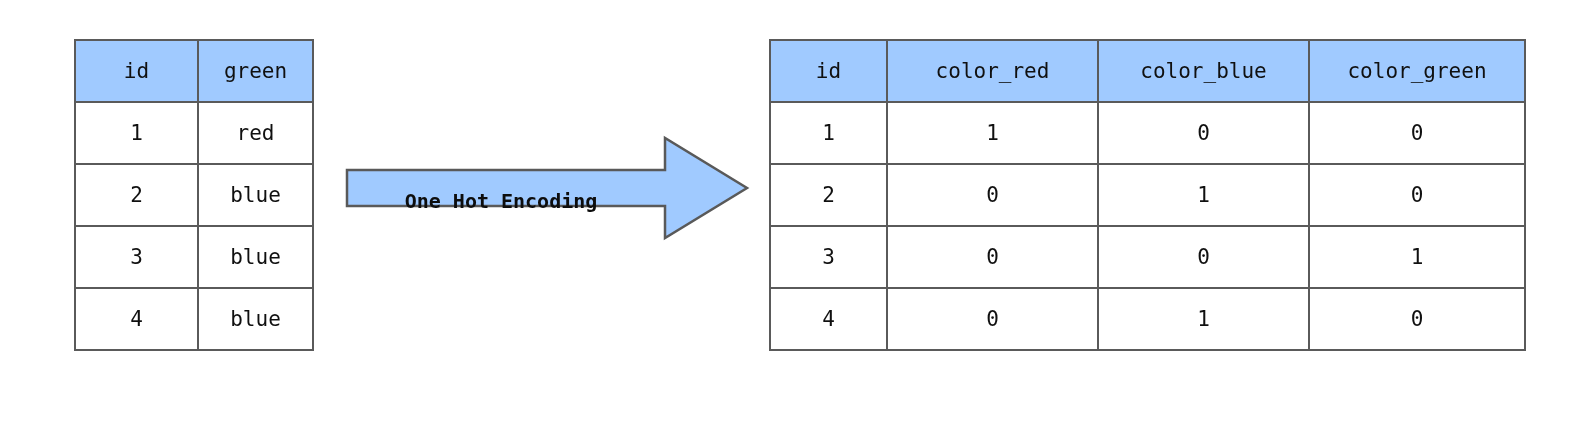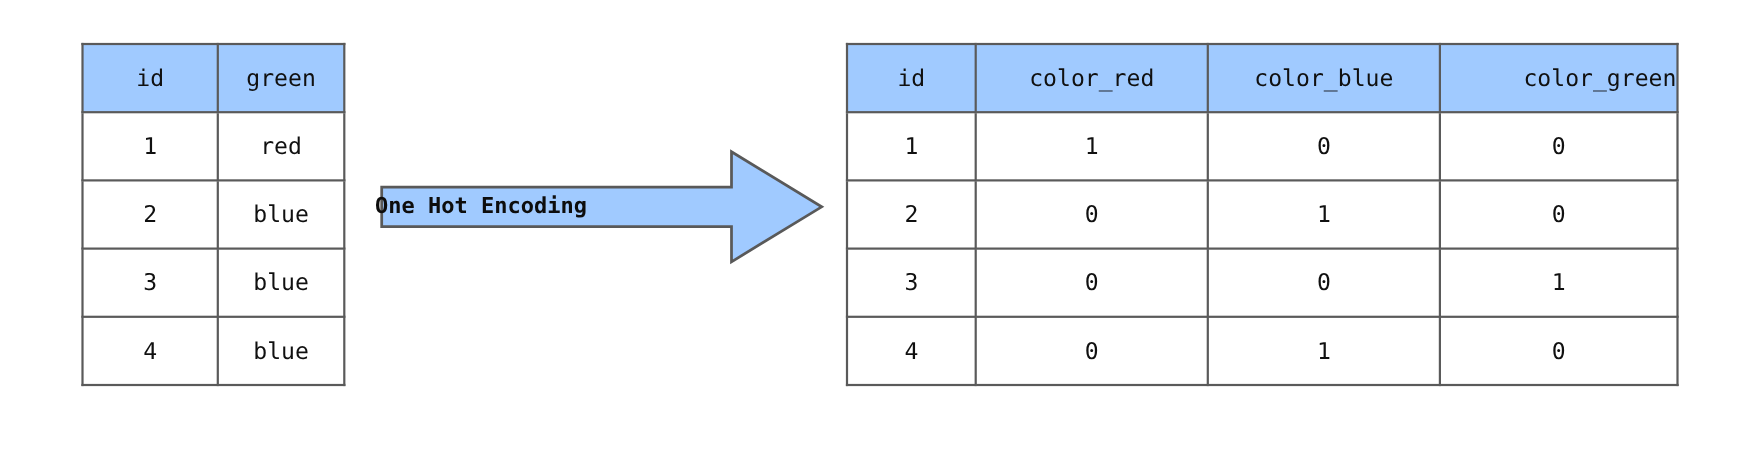--- a/index.html
+++ b/index.html
@@ -67,21 +67,21 @@
     width: 747px;
   }
   #encoded-table th,
   #encoded-table td {
     height: 60px;
     font-size: 21px;
   }
   #encoded-table .col-id  { width: 115px; }
   #encoded-table .col-c1  { width: 209px; margin-left: 11px; }
   #encoded-table .col-c2  { width: 209px; }
-  #encoded-table .col-c3  { width: 214px; text-align: right; }
+  #encoded-table .col-c3  { width: 214px; }
 
   
   #transform-arrow {
     position: absolute;
     left: 341px;
     top: 132px;
     width: 412px;
     height: 112px;
   }
   #transform-arrow svg {
@@ -92,25 +92,25 @@
   }
   .arrow-shape {
     fill: #a0caff;
     stroke: #595959;
     stroke-width: 2.5;
     stroke-linejoin: miter;
   }
   #arrow-label {
     position: absolute;
     left: 0px;
-    top: 38px;
+    top: 52px;
     width: 320px;
     height: 34px;
     line-height: 34px;
-    text-align: left;
+    text-align: center;
     font-family: "DejaVu Sans Mono", "Liberation Mono", monospace;
     font-size: 20px;
     font-weight: bold;
     color: #0d0d0d;
     letter-spacing: 0px;
     white-space: nowrap;
     pointer-events: none;
   }
 </style>
 </head>

